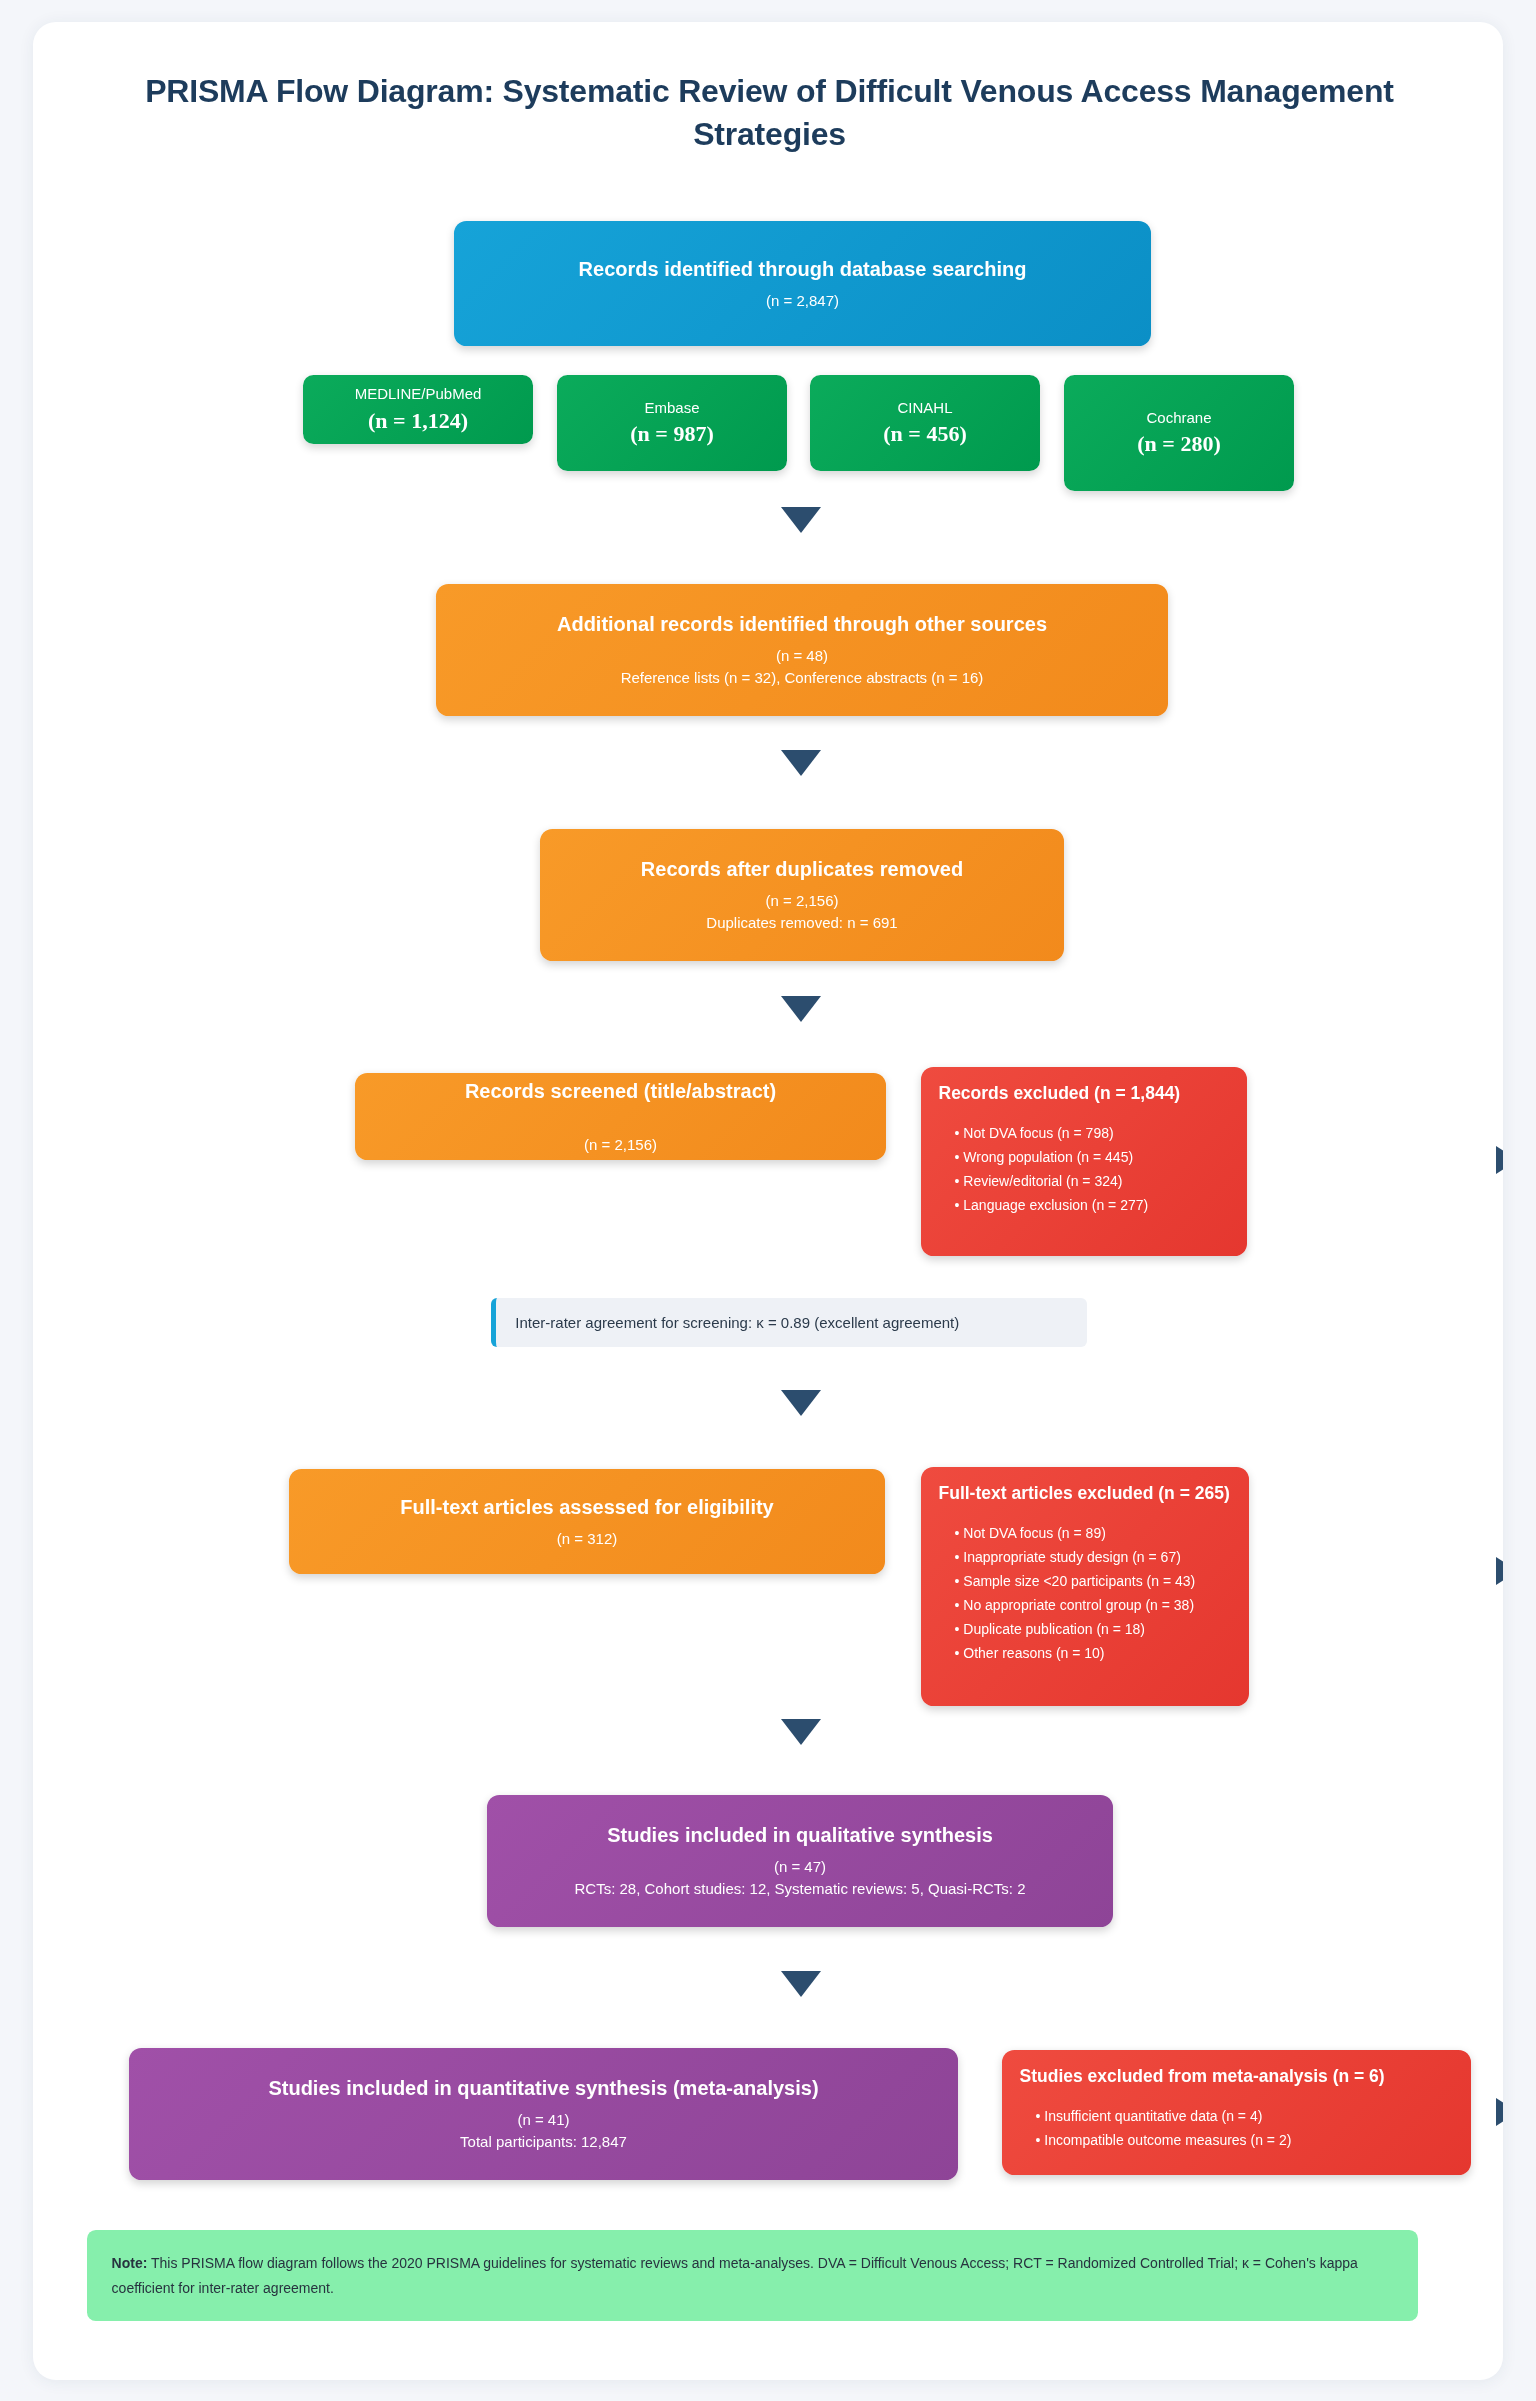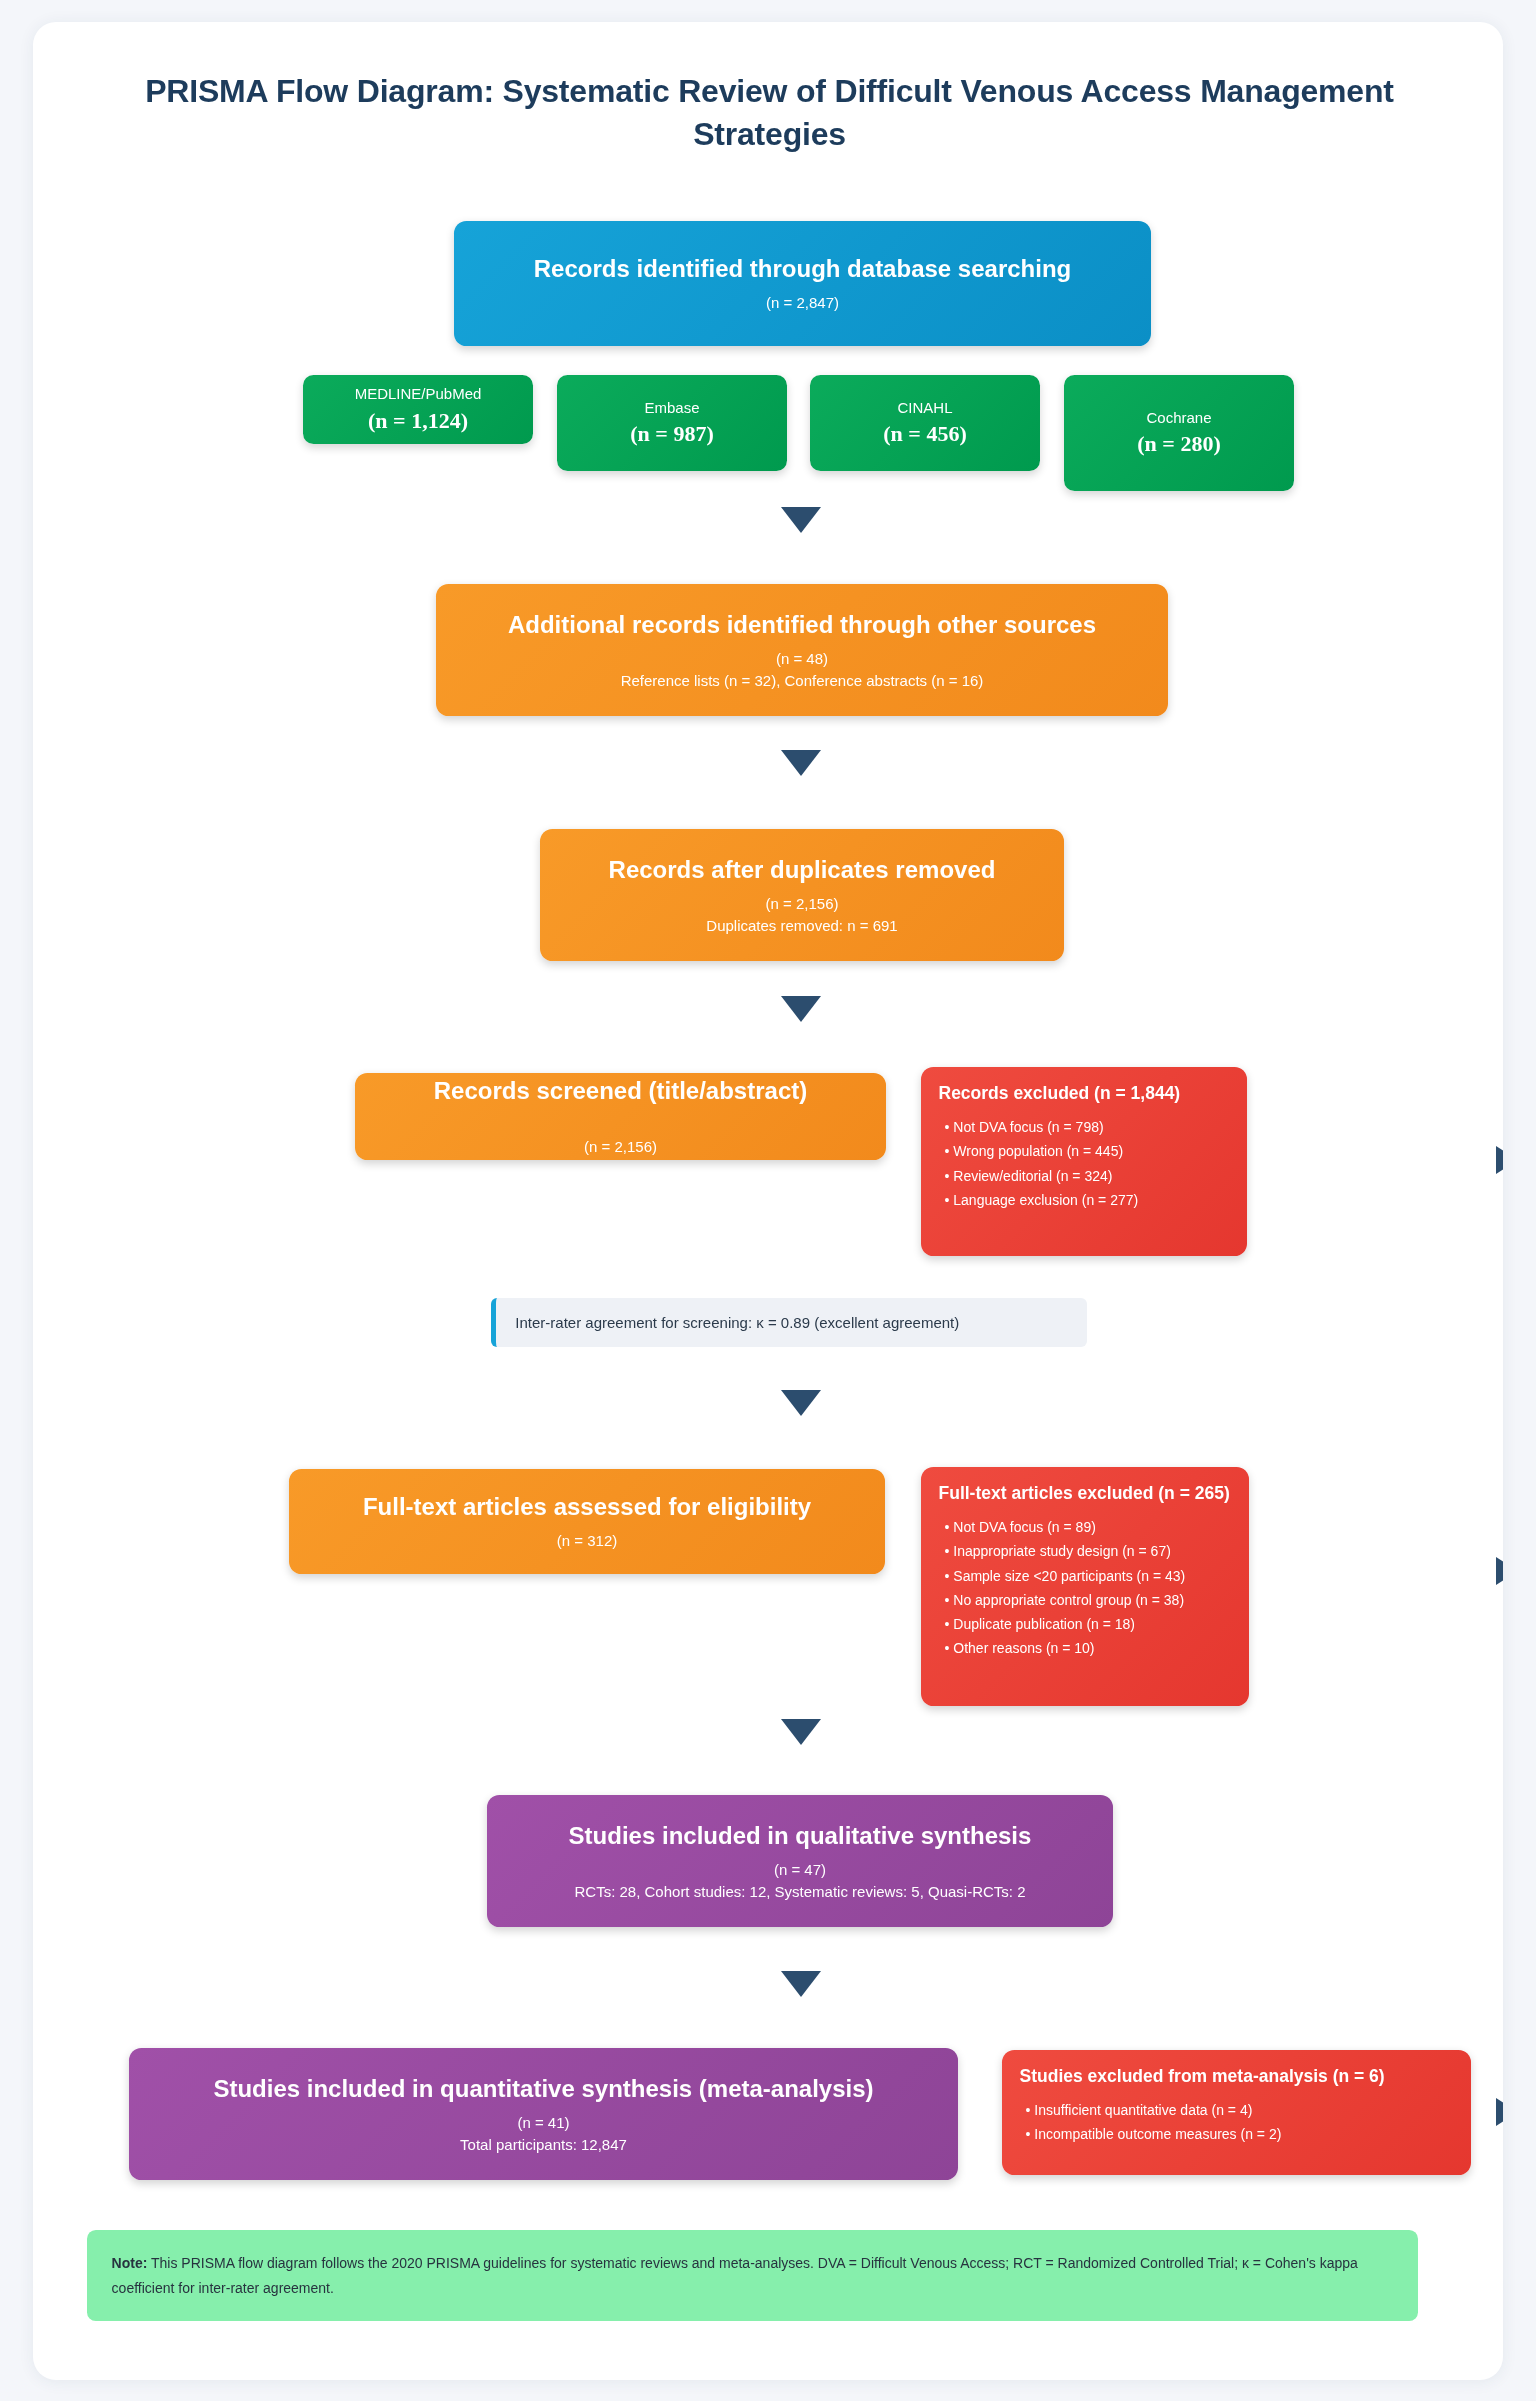--- a/index.html
+++ b/index.html
@@ -49,21 +49,21 @@
     color: #ffffff;
     padding: 12.3px 17.5px;
     display: flex;
     flex-direction: column;
     justify-content: center;
     align-items: center;
     text-align: center;
     box-shadow: 0 3.5px 8.8px rgba(0,0,0,0.17);
   }
   .box .b-title {
-    font-size: 24px;
+    font-size: 20px;
     font-weight: bold;
     line-height: 1.3;
     margin-bottom: 8px;
   }
   .box .b-sub {
     font-size: 15px;
     line-height: 1.45;
     font-weight: normal;
   }
 
@@ -98,21 +98,21 @@
     padding: 16px 17.5px;
     text-align: left;
     box-shadow: 0 3.5px 8.8px rgba(0,0,0,0.17);
   }
   .excl .e-title {
     font-size: 17.5px;
     font-weight: bold;
     margin-bottom: 10.5px;
     line-height: 1.25;
   }
-  .excl ul { margin: 6px; padding: 0; list-style: none; }
+  .excl ul { margin: 16px; padding: 0; list-style: none; }
   .excl li {
     font-size: 14px;
     line-height: 1.72;
     white-space: nowrap;
   }
   .excl li::before { content: "• "; }
 
   
   .kappa {
     position: absolute;

